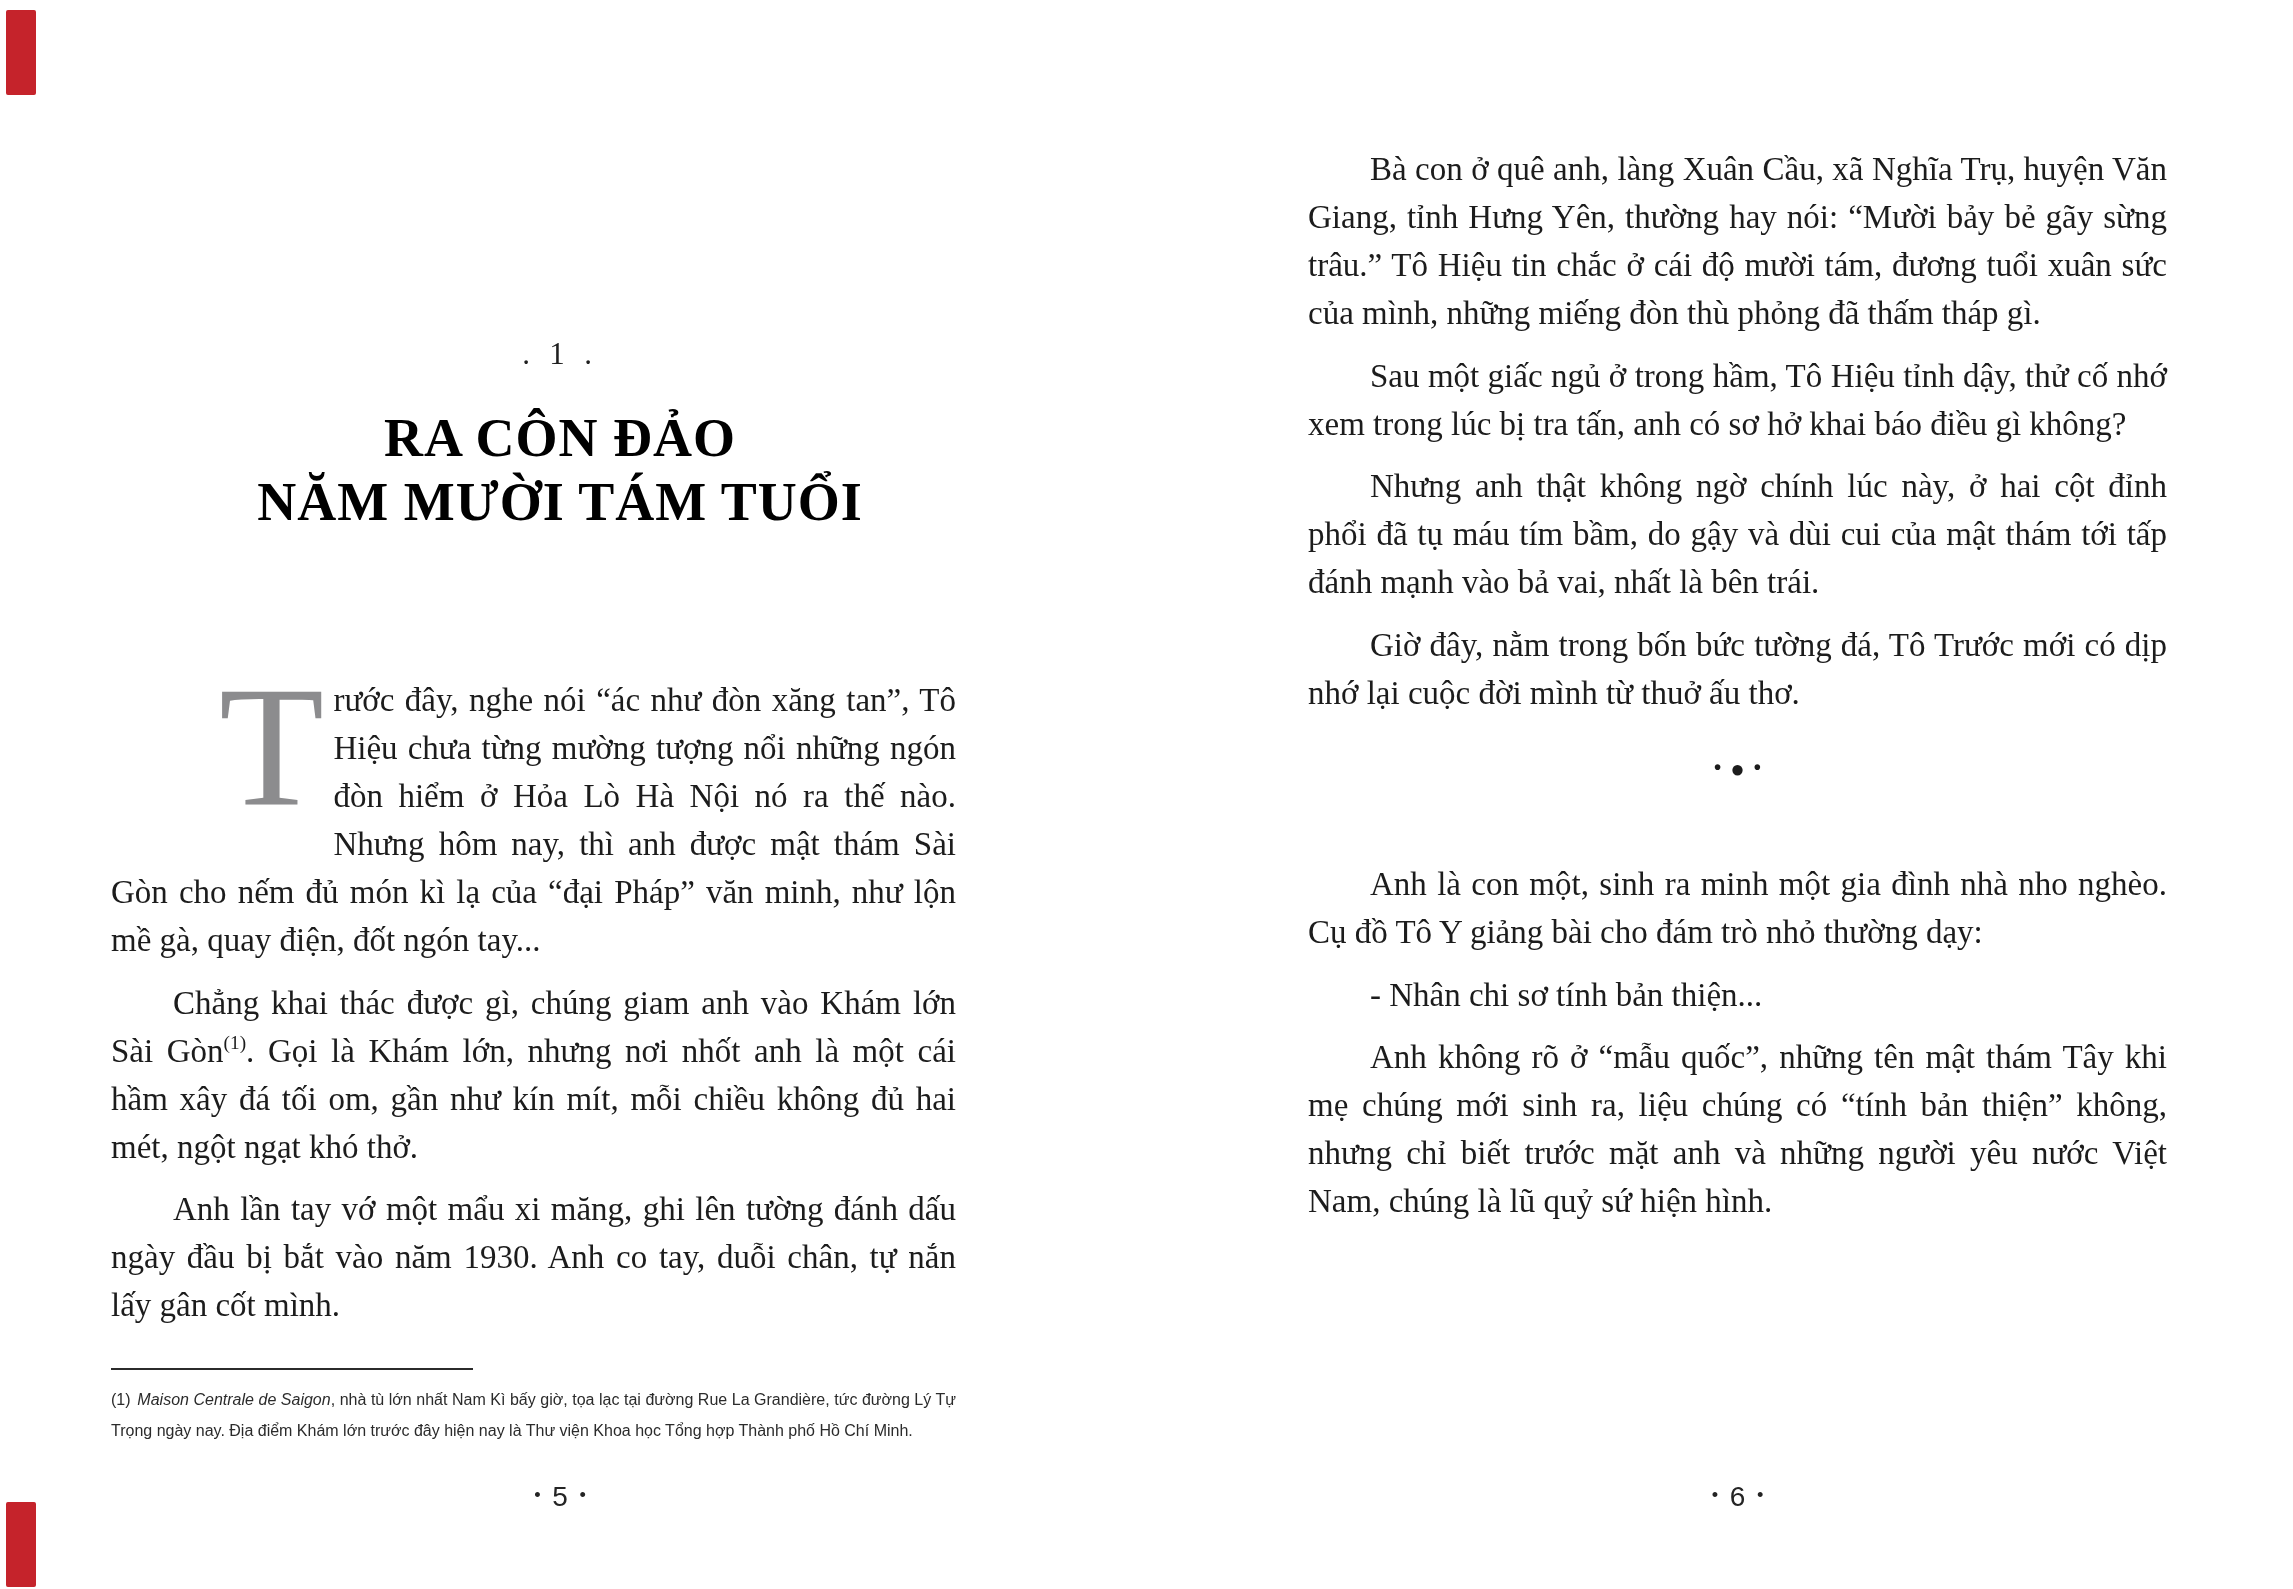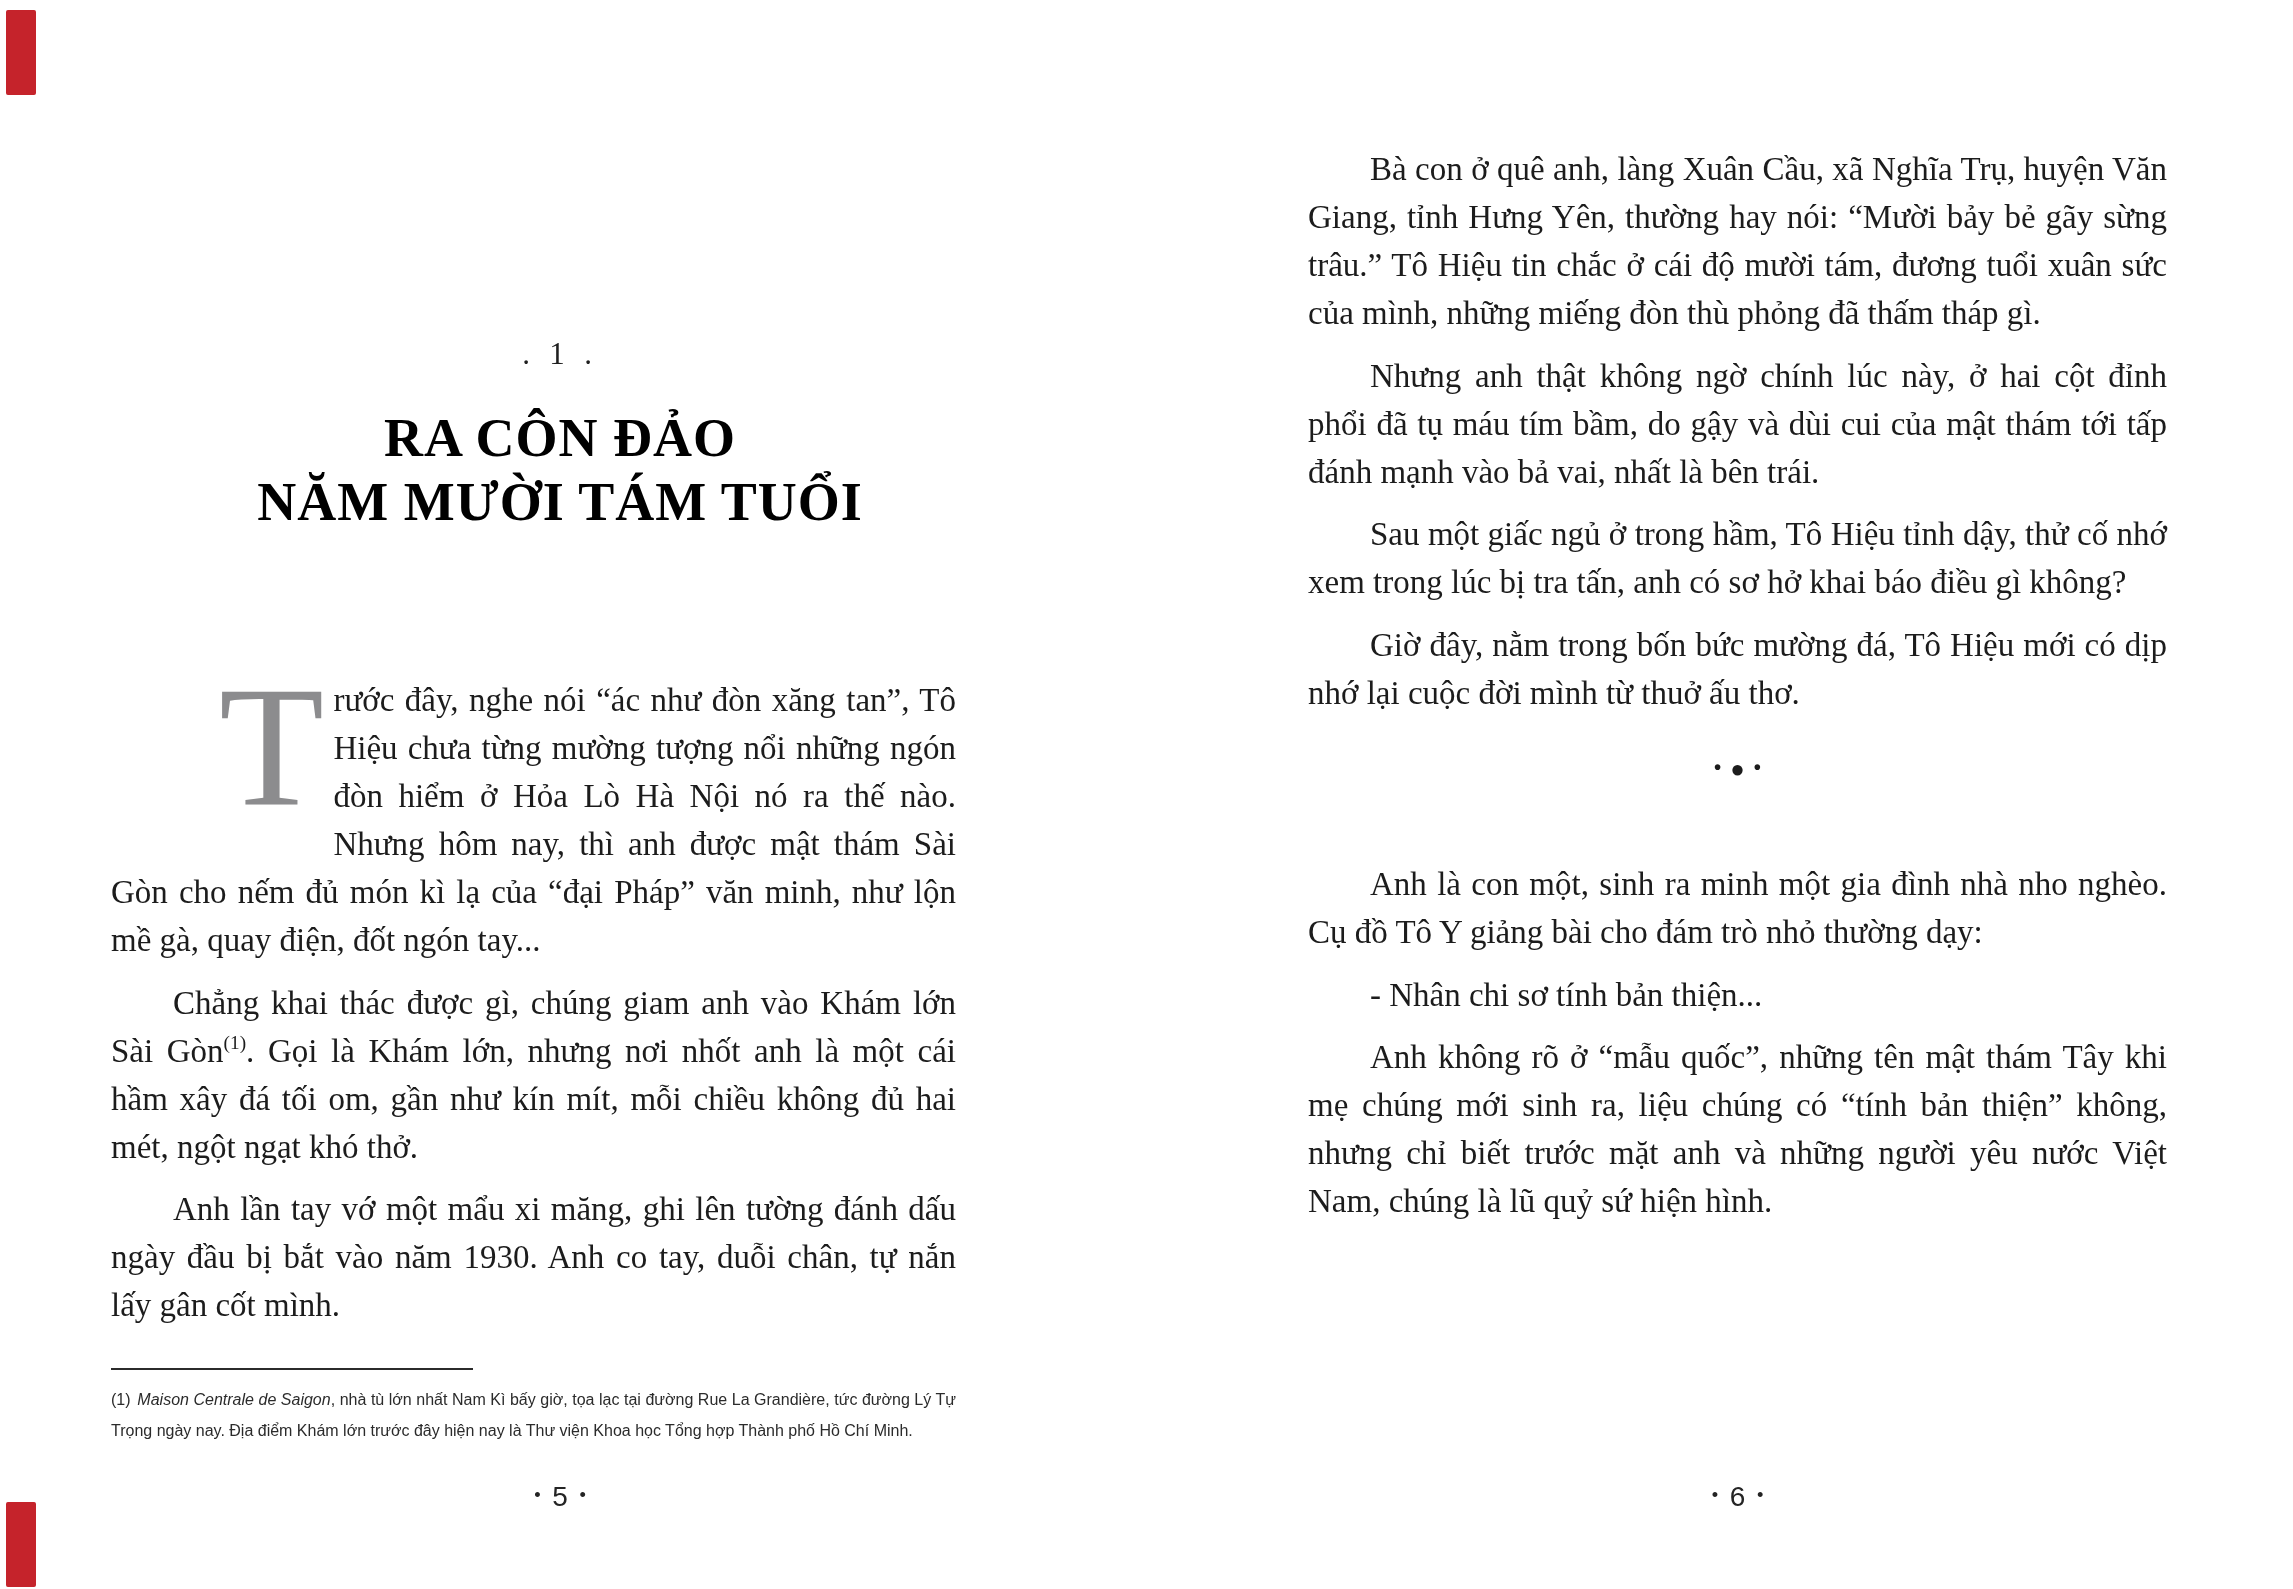--- a/index.html
+++ b/index.html
@@ -186,23 +186,23 @@
 
     <div class="page-number">
       <span class="pn-dot">•</span><span class="pn-num">5</span><span class="pn-dot">•</span>
     </div>
   </div>
 
   <div class="right-page">
 
     <div class="body-block">
       <p class="body-para indent">Bà con ở quê anh, làng Xuân Cầu, xã Nghĩa Trụ, huyện Văn Giang, tỉnh Hưng Yên, thường hay nói: “Mười bảy bẻ gãy sừng trâu.” Tô Hiệu tin chắc ở cái độ mười tám, đương tuổi xuân sức của mình, những miếng đòn thù phỏng đã thấm tháp gì.</p>
+      <p class="body-para indent">Sau một giấc ngủ ở trong hầm, Tô Hiệu tỉnh dậy, thử cố nhớ xem trong lúc bị tra tấn, anh có sơ hở khai báo điều gì không?</p>
       <p class="body-para indent">Nhưng anh thật không ngờ chính lúc này, ở hai cột đỉnh phổi đã tụ máu tím bầm, do gậy và dùi cui của mật thám tới tấp đánh mạnh vào bả vai, nhất là bên trái.</p>
-      <p class="body-para indent">Sau một giấc ngủ ở trong hầm, Tô Hiệu tỉnh dậy, thử cố nhớ xem trong lúc bị tra tấn, anh có sơ hở khai báo điều gì không?</p>
-      <p class="body-para indent">Giờ đây, nằm trong bốn bức mường đá, Tô Hiệu mới có dịp nhớ lại cuộc đời mình từ thuở ấu thơ.</p>
+      <p class="body-para indent">Giờ đây, nằm trong bốn bức tường đá, Tô Trước mới có dịp nhớ lại cuộc đời mình từ thuở ấu thơ.</p>
 
       <div class="divider">
         <span class="div-dot">·</span><span class="div-ball">●</span><span class="div-dot">·</span>
       </div>
 
       <p class="body-para indent">Anh là con một, sinh ra minh một gia đình nhà nho nghèo. Cụ đồ Tô Y giảng bài cho đám trò nhỏ thường dạy:</p>
       <p class="body-para indent">- Nhân chi sơ tính bản thiện...</p>
       <p class="body-para indent">Anh không rõ ở “mẫu quốc”, những tên mật thám Tây khi mẹ chúng mới sinh ra, liệu chúng có “tính bản thiện” không, nhưng chỉ biết trước mặt anh và những người yêu nước Việt Nam, chúng là lũ quỷ sứ hiện hình.</p>
     </div>
 

